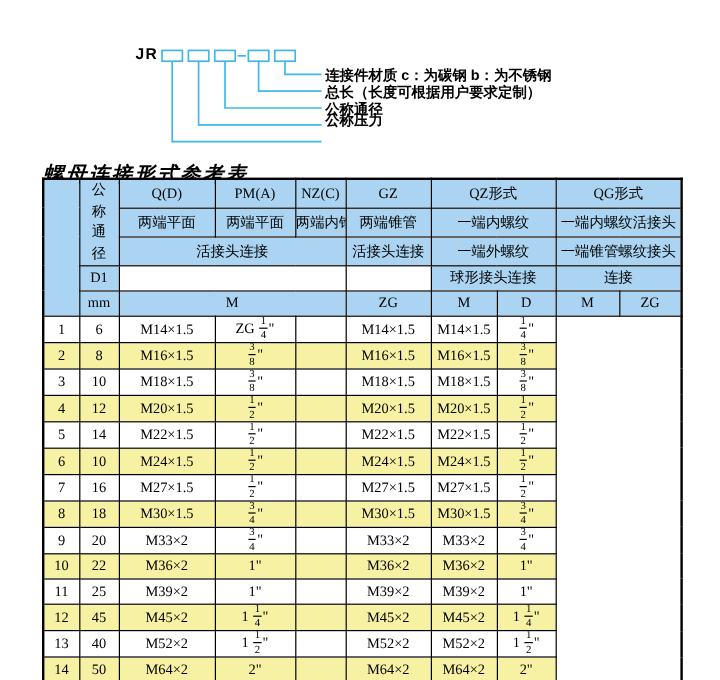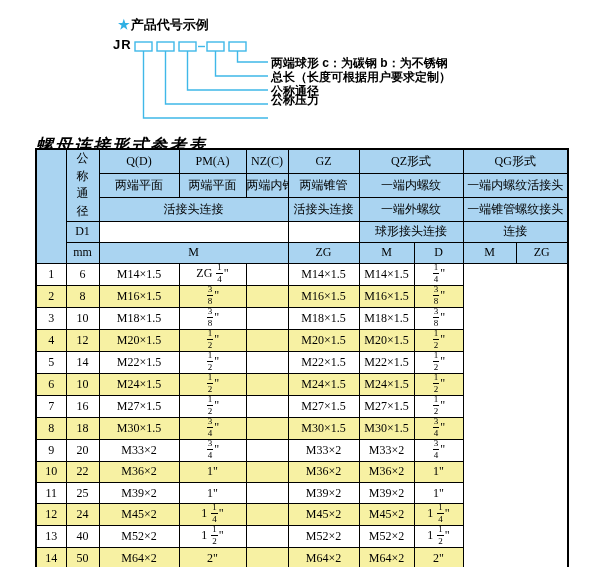--- a/index.html
+++ b/index.html
@@ -53,23 +53,22 @@
         <rect x="207" y="42" width="17" height="9"></rect>
         <rect x="229" y="42" width="17" height="9"></rect>
         <line x1="198" y1="46.5" x2="205" y2="46.5"></line>
         <polyline points="237.5,51 237.5,62 268,62"></polyline>
         <polyline points="215.5,51 215.5,76 268,76"></polyline>
         <polyline points="187.5,51 187.5,90 268,90"></polyline>
         <polyline points="165.5,51 165.5,104 268,104"></polyline>
         <polyline points="143.5,51 143.5,118 268,118"></polyline>
       </g>
     </svg>
-    <div class="diagram-title"><span class="star">★</span><span>产品代号示例</span></div>
     <div class="code-prefix">JR</div>
-    <div class="dlabel l0">两端球形  c：为碳钢  b：为不锈钢</div>
+    <div class="dlabel l0">连接件材质  c：为碳钢  b：为不锈钢</div>
     <div class="dlabel l1">总长（长度可根据用户要求定制）</div>
     <div class="dlabel l2">公称通径</div>
     <div class="dlabel l3">公称压力</div>
   </div>
 
   <div class="table-title">螺母连接形式参考表</div>
 
   <table class="ref">
     <colgroup>
       <col style="width:30px">
@@ -285,21 +284,21 @@
           <td>25</td>
           <td>M39×2</td>
           <td>1"</td>
           <td></td>
           <td>M39×2</td>
           <td>M39×2</td>
           <td>1"</td>
         </tr>
         <tr class="alt">
           <td>12</td>
-          <td>24</td>
+          <td>45</td>
           <td>M45×2</td>
           <td>1 <span class="frac">
               <span class="fnum">1</span>
               <span class="fden">4</span>
             </span>"</td>
           <td></td>
           <td>M45×2</td>
           <td>M45×2</td>
           <td>1 <span class="frac">
               <span class="fnum">1</span>

